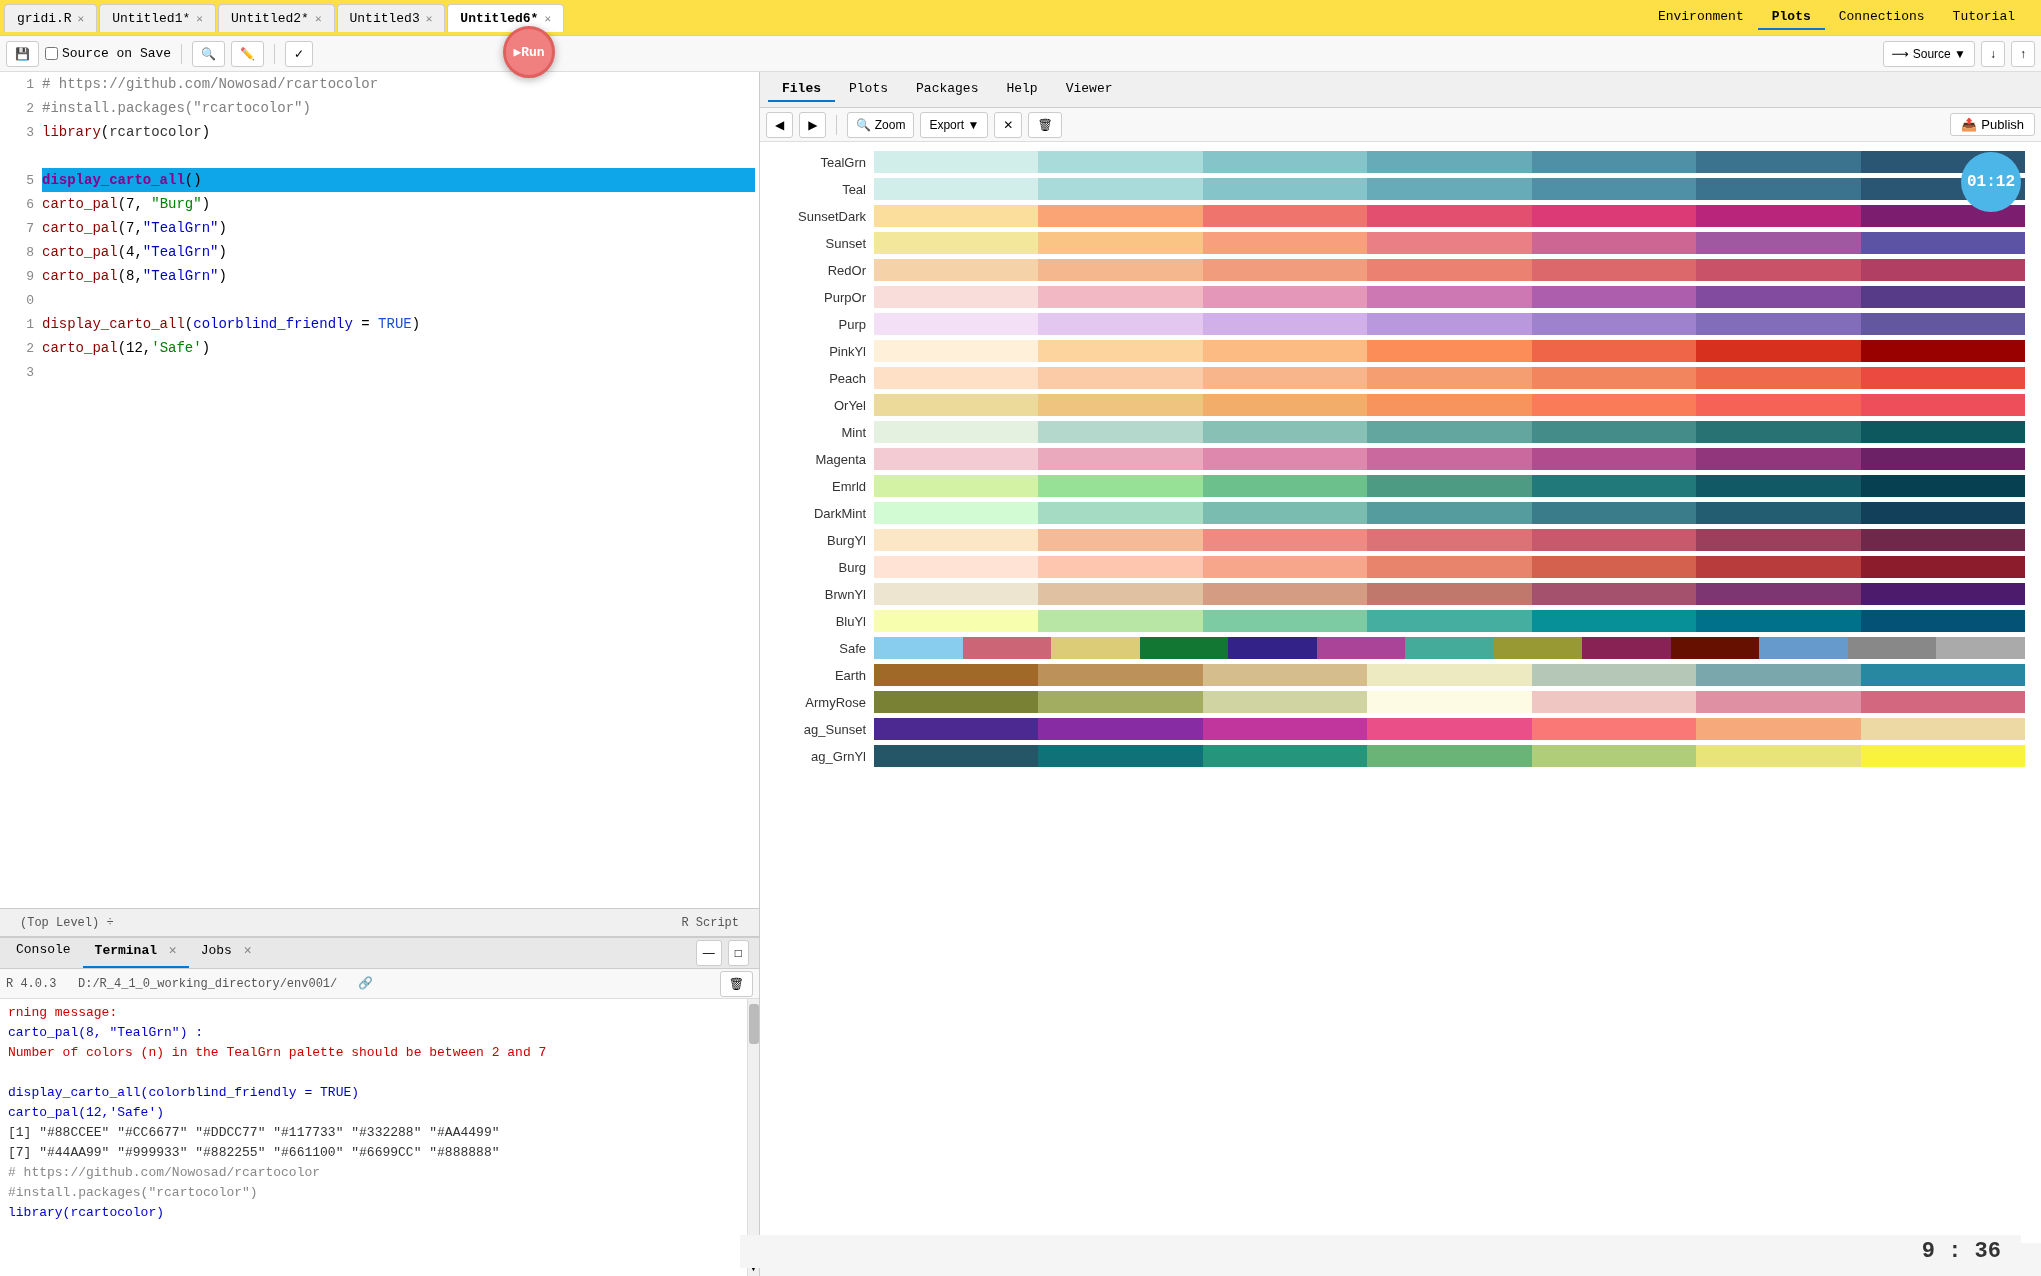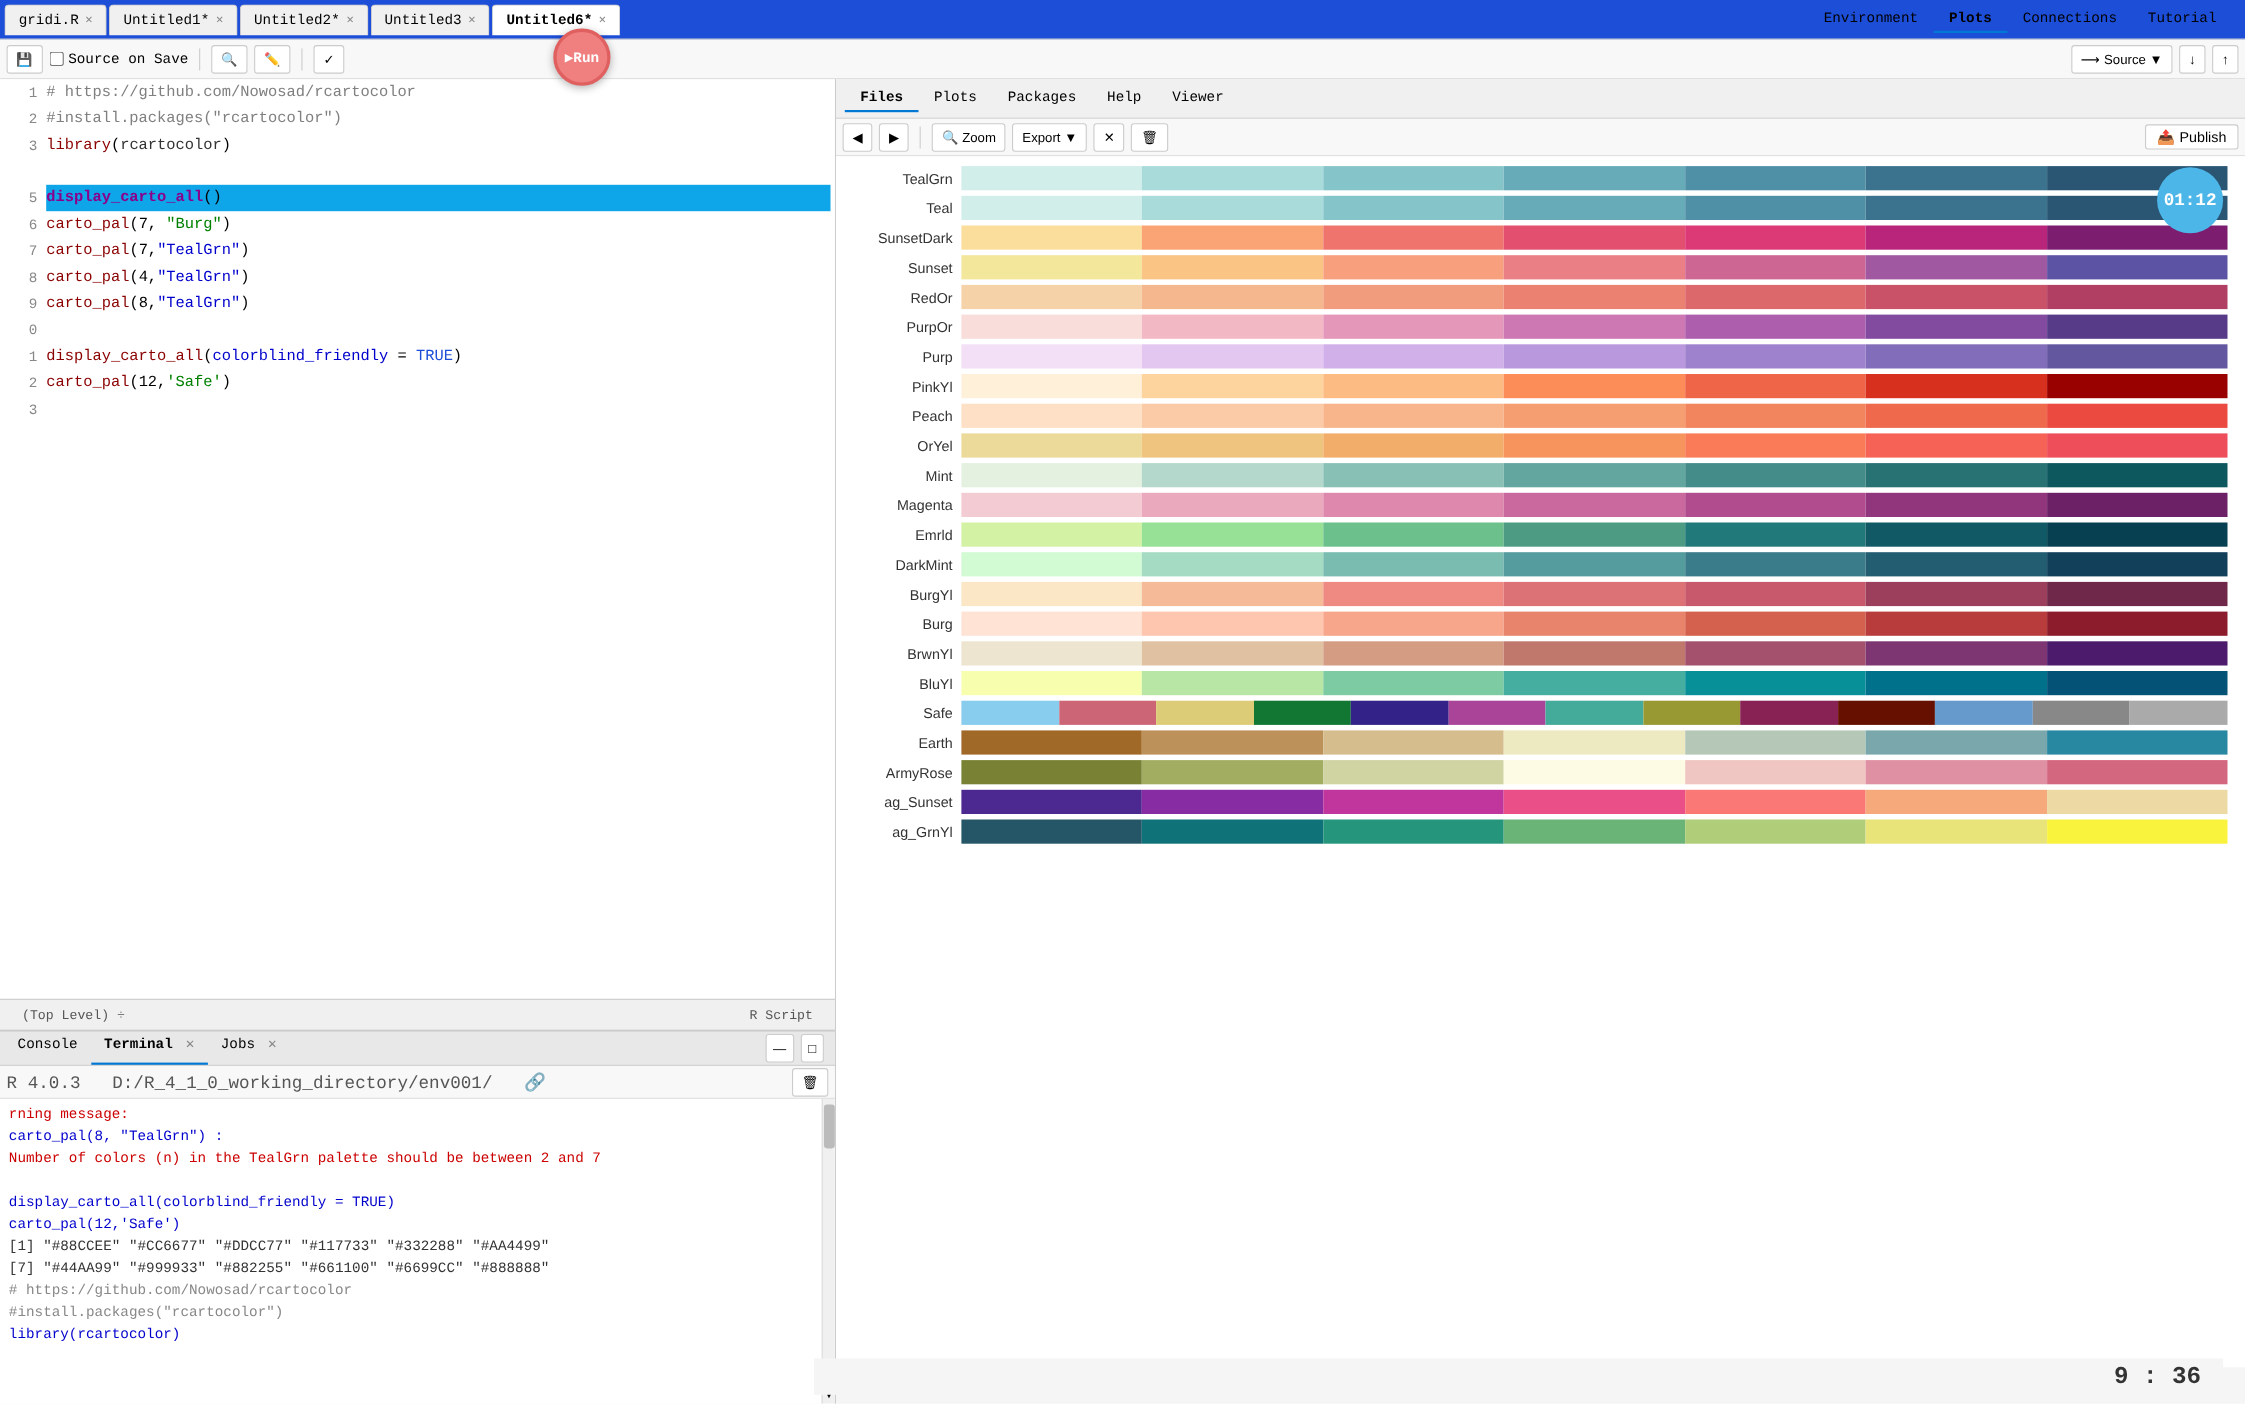--- a/index.html
+++ b/index.html
@@ -1,20 +1,20 @@
 <!DOCTYPE html>
 <html><head>
   <meta charset="utf-8">
   <style>
     * { box-sizing: border-box; margin: 0; padding: 0; }
     body { font-family: 'Courier New', monospace; background: #f5f5f5; overflow: hidden; width: 2041px; height: 1276px; font-size: 14px; }
 
     
     .tab-bar {
-      display: flex; align-items: center; background: #1d4ed8; border-bottom: 1px solid #ccc;
+      display: flex; align-items: center; background: #fde047; border-bottom: 1px solid #ccc;
       height: 36px; padding: 16px 4px; font-family: Liberation Mono, monospace;
     }
     .tab {
       display: flex; align-items: center; padding: 4px 12px; border: 1px solid #ccc;
       background: #f0f0f0; margin-right: 2px; font-size: 13px; cursor: pointer;
       border-bottom: none; height: 28px; border-radius: 4px 4px 0 0;
     }
     .tab.active { background: #fff; font-weight: bold; }
     .tab .close { margin-left: 6px; color: #888; font-size: 11px; }
 
@@ -272,21 +272,21 @@
           </div>
           <div class="bottom-tab">
             Jobs <span class="close">✕</span>
           </div>
           <div style="margin-left:auto; display:flex; align-items:center; gap:6px; padding:2px 6px;">
             <button class="toolbar-btn" style="padding:1px 6px;">—</button>
             <button class="toolbar-btn" style="padding:1px 6px;">□</button>
           </div>
         </div>
         <div class="bottom-toolbar">
-          <span style="font-size:16px; color:#555; display:flex; align-items:center; gap:6px;">
+          <span style="font-size:12px; color:#555; display:flex; align-items:center; gap:6px;">
             R 4.0.3 &nbsp; D:/R_4_1_0_working_directory/env001/ &nbsp; 🔗
           </span>
           <button class="toolbar-btn">🗑</button>
         </div>
         <div class="console-content" style="position:relative;">
           <div class="console-line c-red">rning message:</div>
           <div class="console-line c-blue">carto_pal(8, "TealGrn") :</div>
           <div class="console-line c-red">Number of colors (n) in the TealGrn palette should be between 2 and 7</div>
           <div class="console-line">&nbsp;</div>
           <div class="console-line c-blue">display_carto_all(colorblind_friendly = TRUE)</div>

